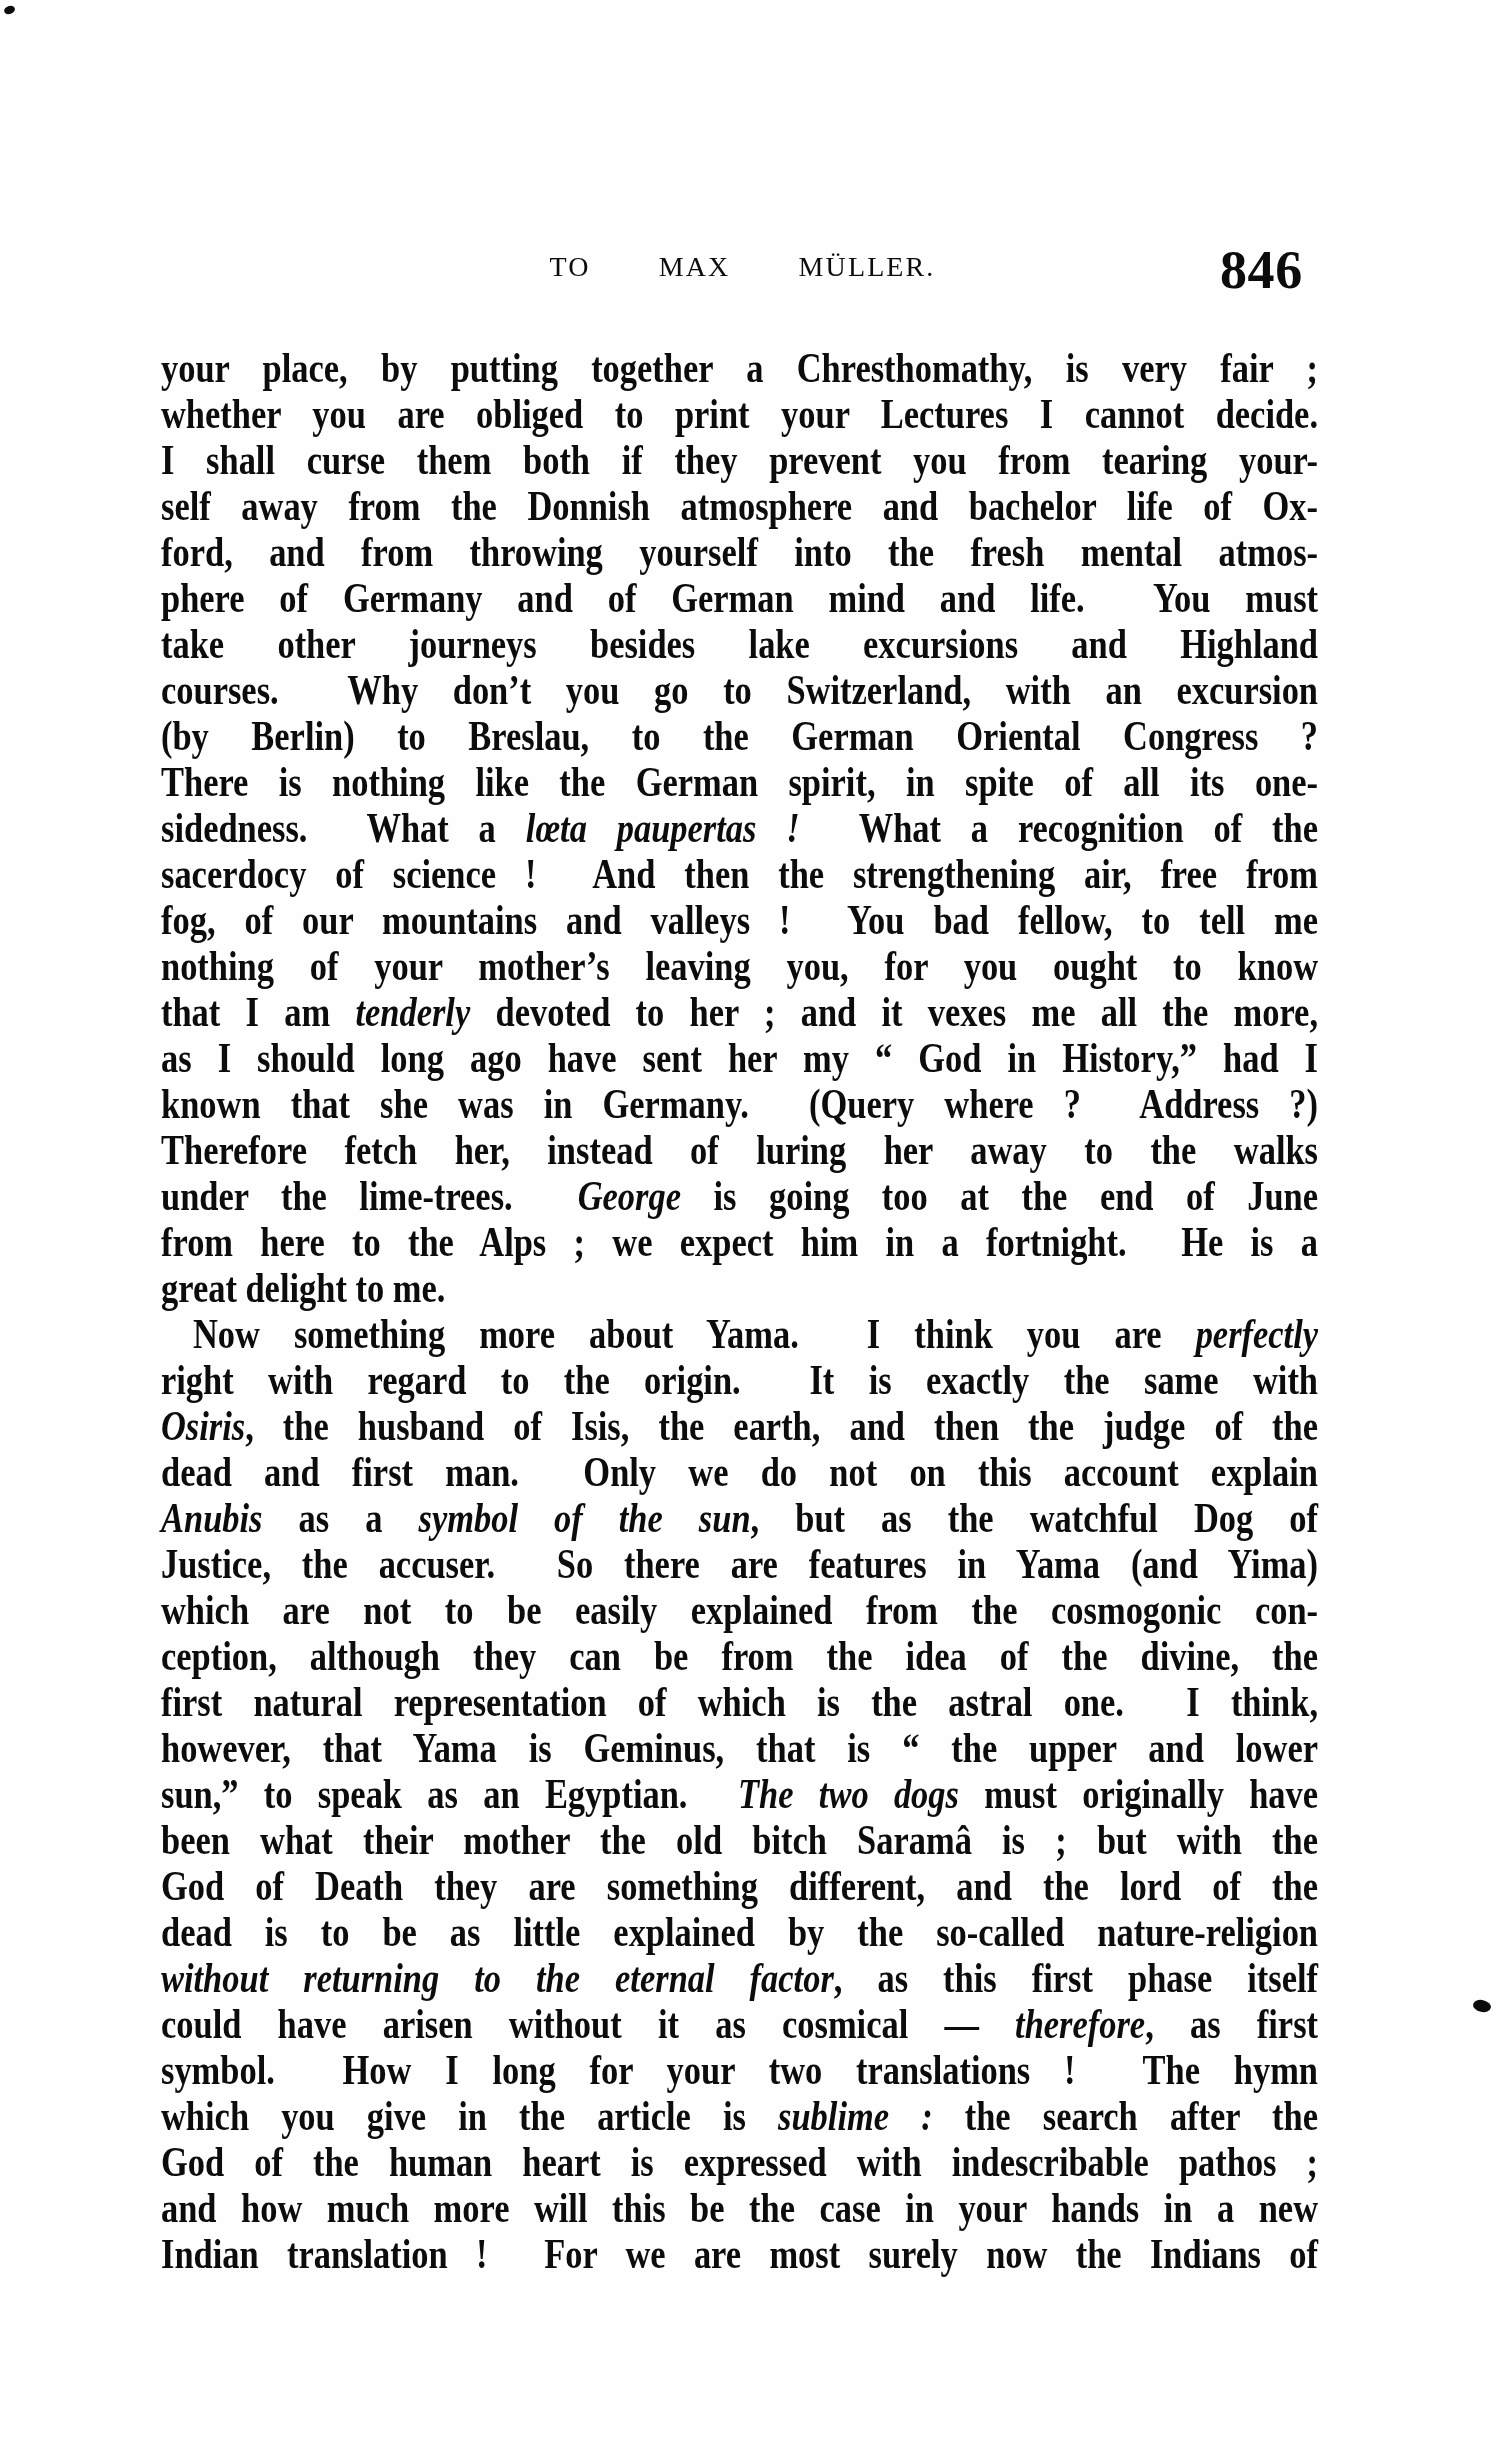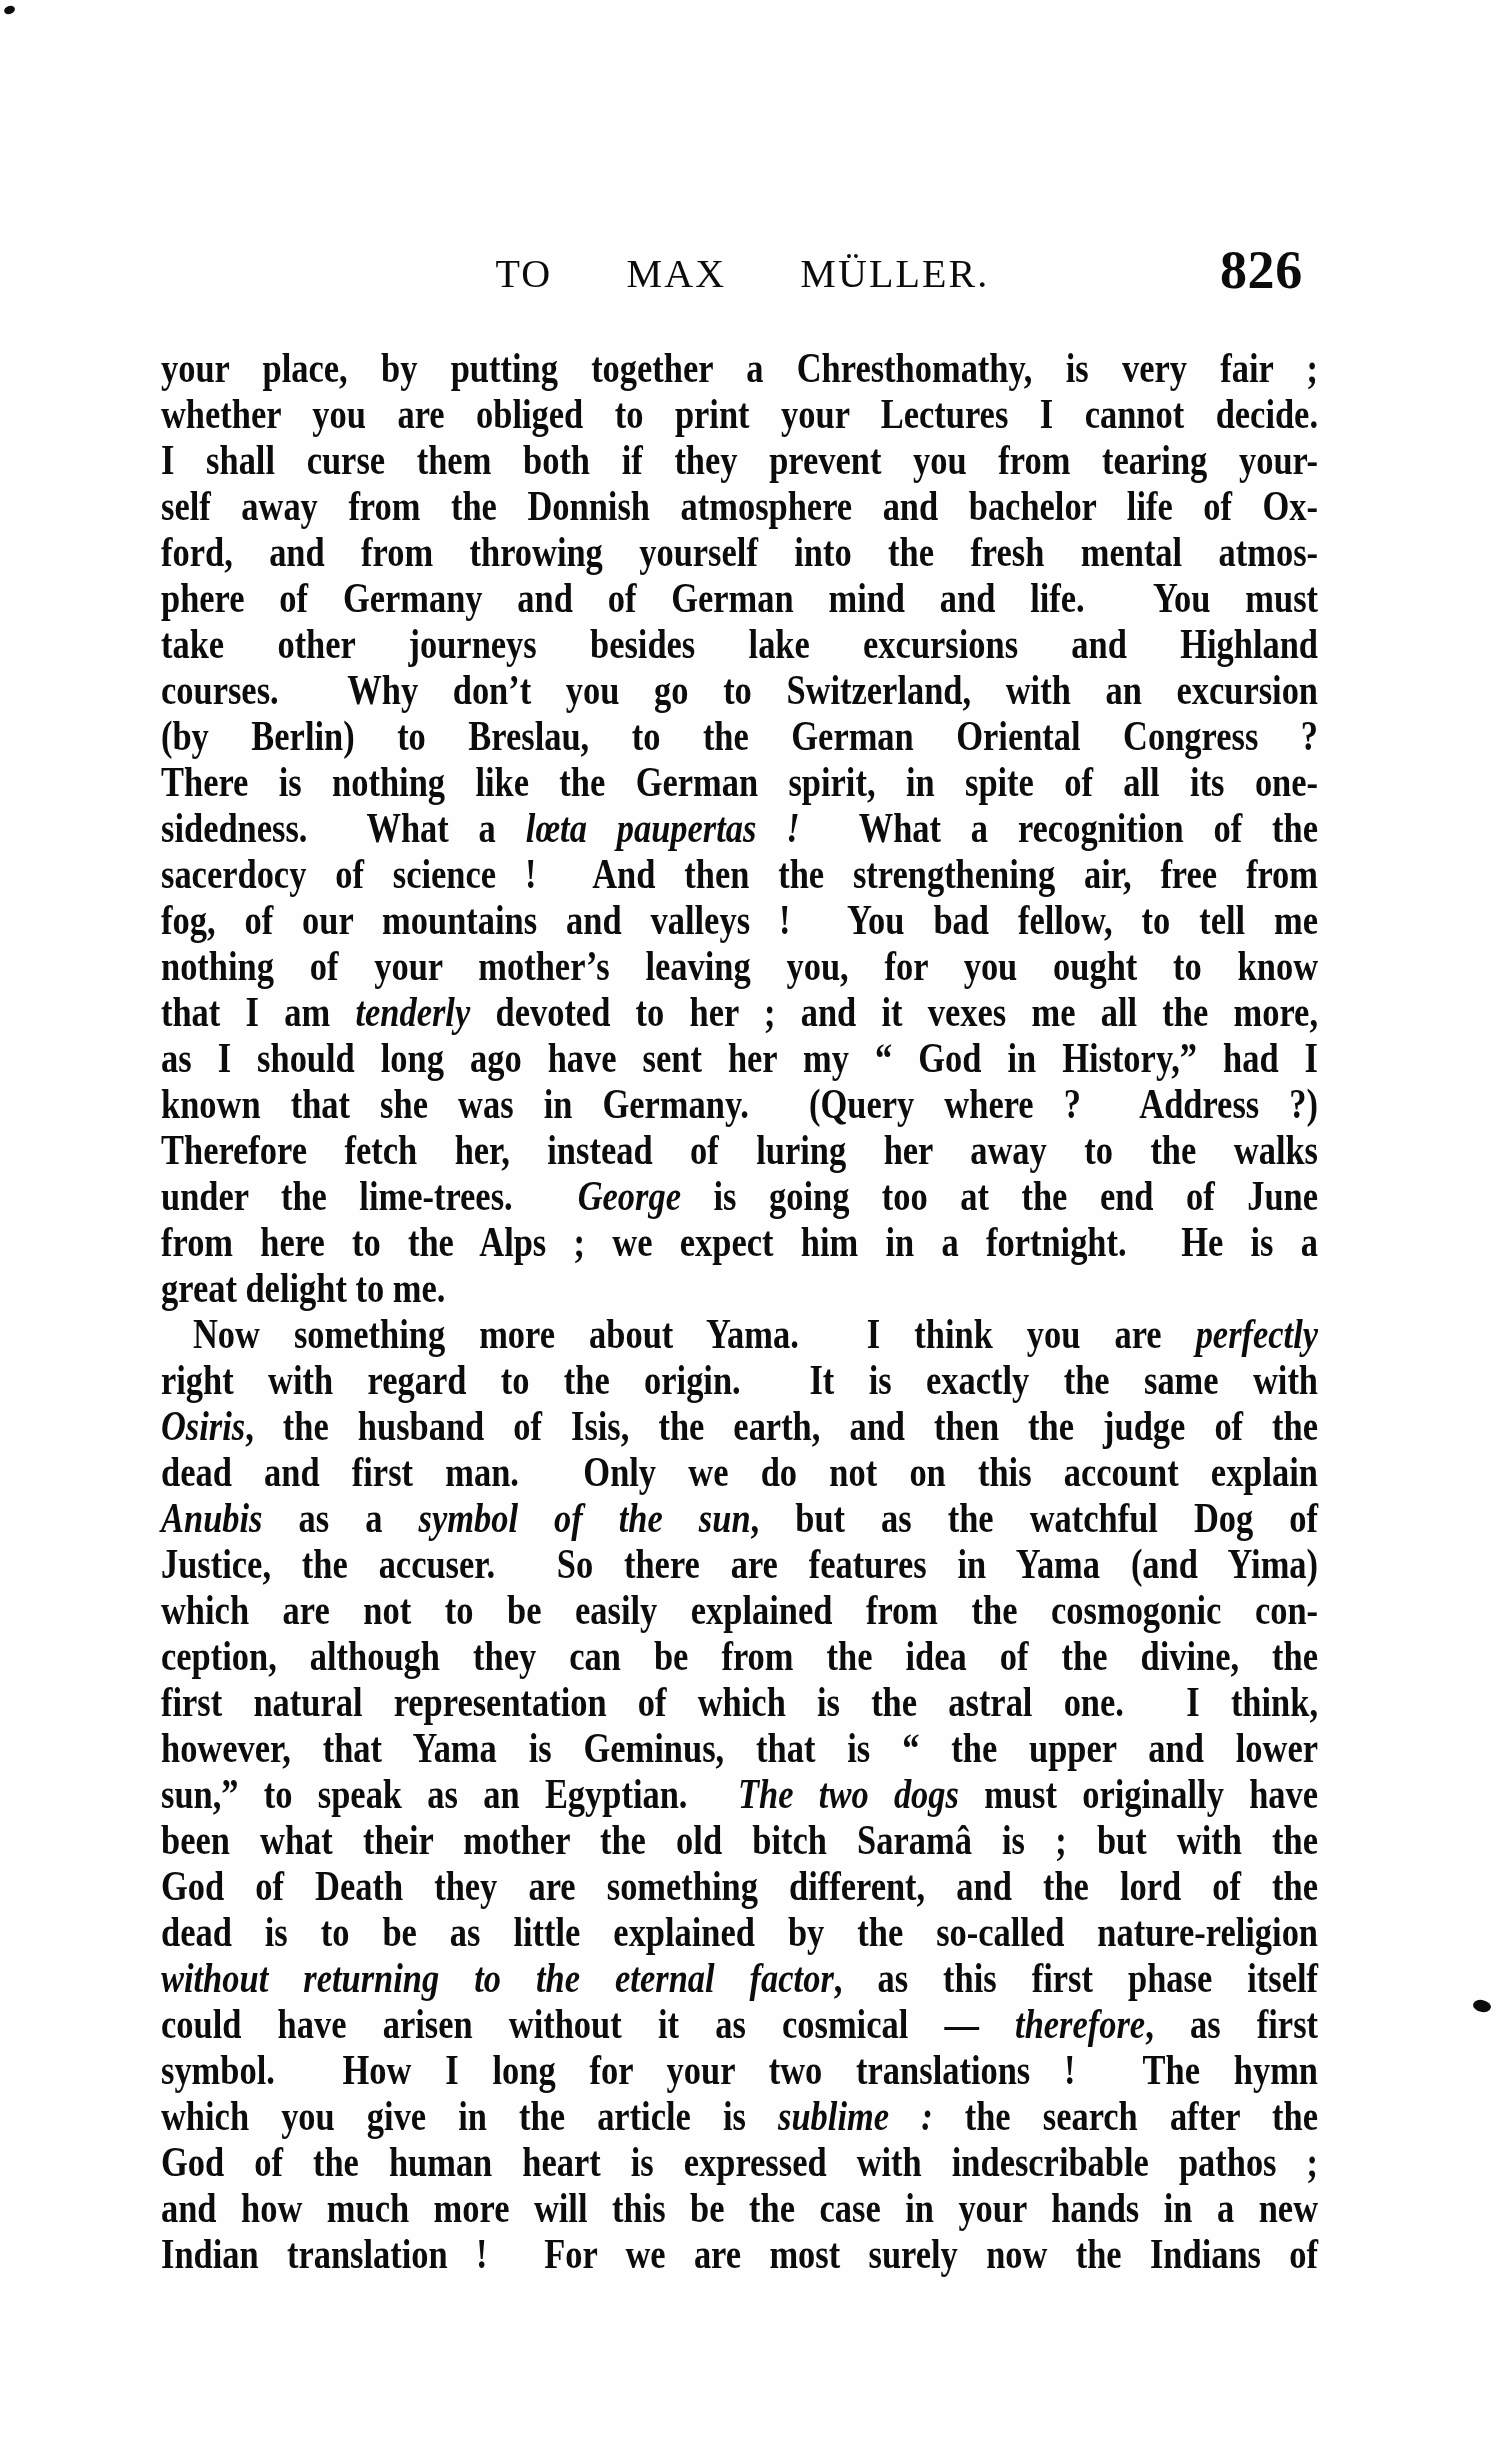--- a/index.html
+++ b/index.html
@@ -6,21 +6,21 @@
   html,body { margin:0; padding:0; }
   body { background:var(--paper); }
   .page {
     position:relative; width:1496px; height:2462px;
     background:var(--paper); color:var(--ink);
     font-family:"Liberation Serif", serif;
     overflow:hidden;
   }
   .head-title {
     position:absolute; top:251px; left:0; width:1485px;
-    text-align:center; font-size:40px; line-height:1.15;
+    text-align:center; font-size:28px; line-height:1.15;
     letter-spacing:2.1px; word-spacing:25px; white-space:pre;
   }
   .page-number {
     position:absolute; top:243px; right:193px;
     font-size:54px; line-height:1; font-weight:bold; letter-spacing:0.7px;
   }
   .text-block {
     position:absolute; left:161px; top:345px; width:1157px;font-weight:bold;
   }
   .line {
@@ -37,21 +37,21 @@
   .s1 { left:4.2px; top:5.6px; width:11px; height:7.7px; transform:rotate(-20deg); }
   .s2 { left:1473px; top:2000px; width:18px; height:12px; transform:rotate(12deg); }
 </style>
 </head>
 <body>
 
 <div class="page">
   <div class="speck s1"></div>
   <div class="speck s2"></div>
   <div class="head-title">TO  MAX  MÜLLER.</div>
-  <div class="page-number">826</div>
+  <div class="page-number">846</div>
   <div class="text-block">
       <div class="line"><span class="run">your place, by putting together a Chresthomathy, is very fair ;</span></div>
       <div class="line"><span class="run">whether you are obliged to print your Lectures I cannot decide.</span></div>
       <div class="line"><span class="run">I shall curse them both if they prevent you from tearing your-</span></div>
       <div class="line"><span class="run">self away from the Donnish atmosphere and bachelor life of Ox-</span></div>
       <div class="line"><span class="run">ford, and from throwing yourself into the fresh mental atmos-</span></div>
       <div class="line"><span class="run">phere of Germany and of German mind and life.  You must</span></div>
       <div class="line"><span class="run">take other journeys besides lake excursions and Highland</span></div>
       <div class="line"><span class="run">courses.  Why don’t you go to Switzerland, with an excursion</span></div>
       <div class="line"><span class="run">(by Berlin) to Breslau, to the German Oriental Congress ?</span></div>

